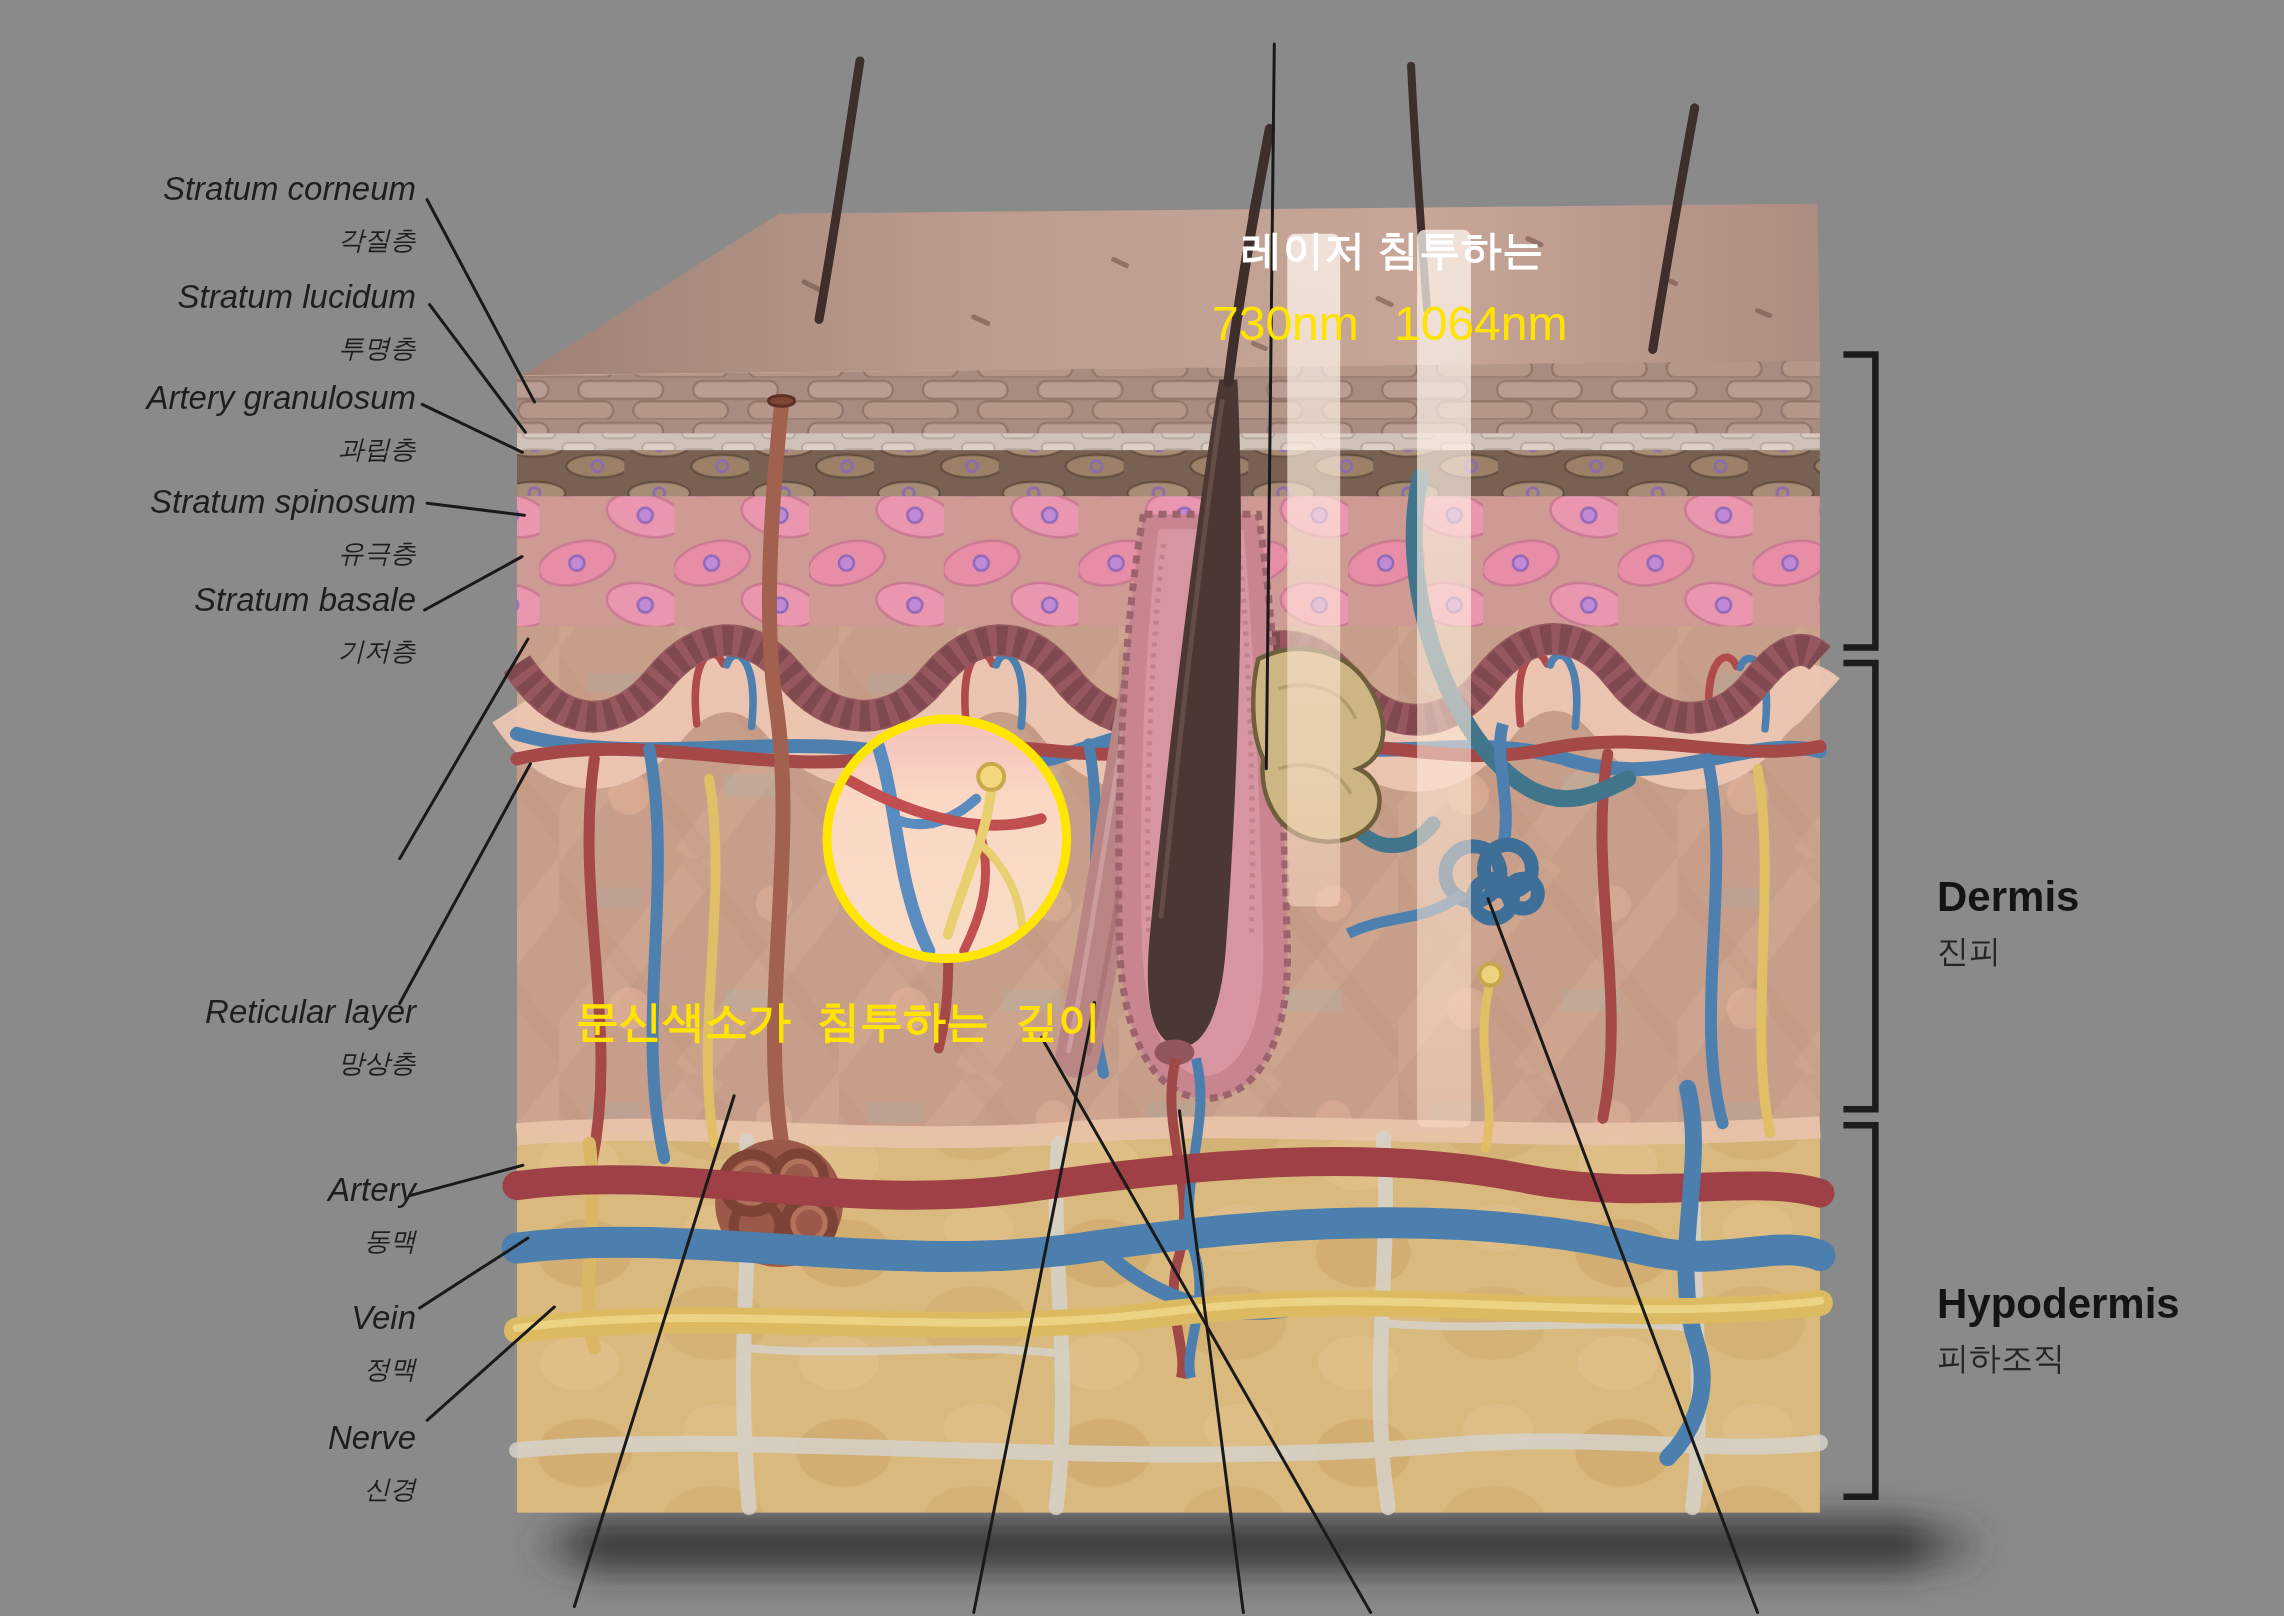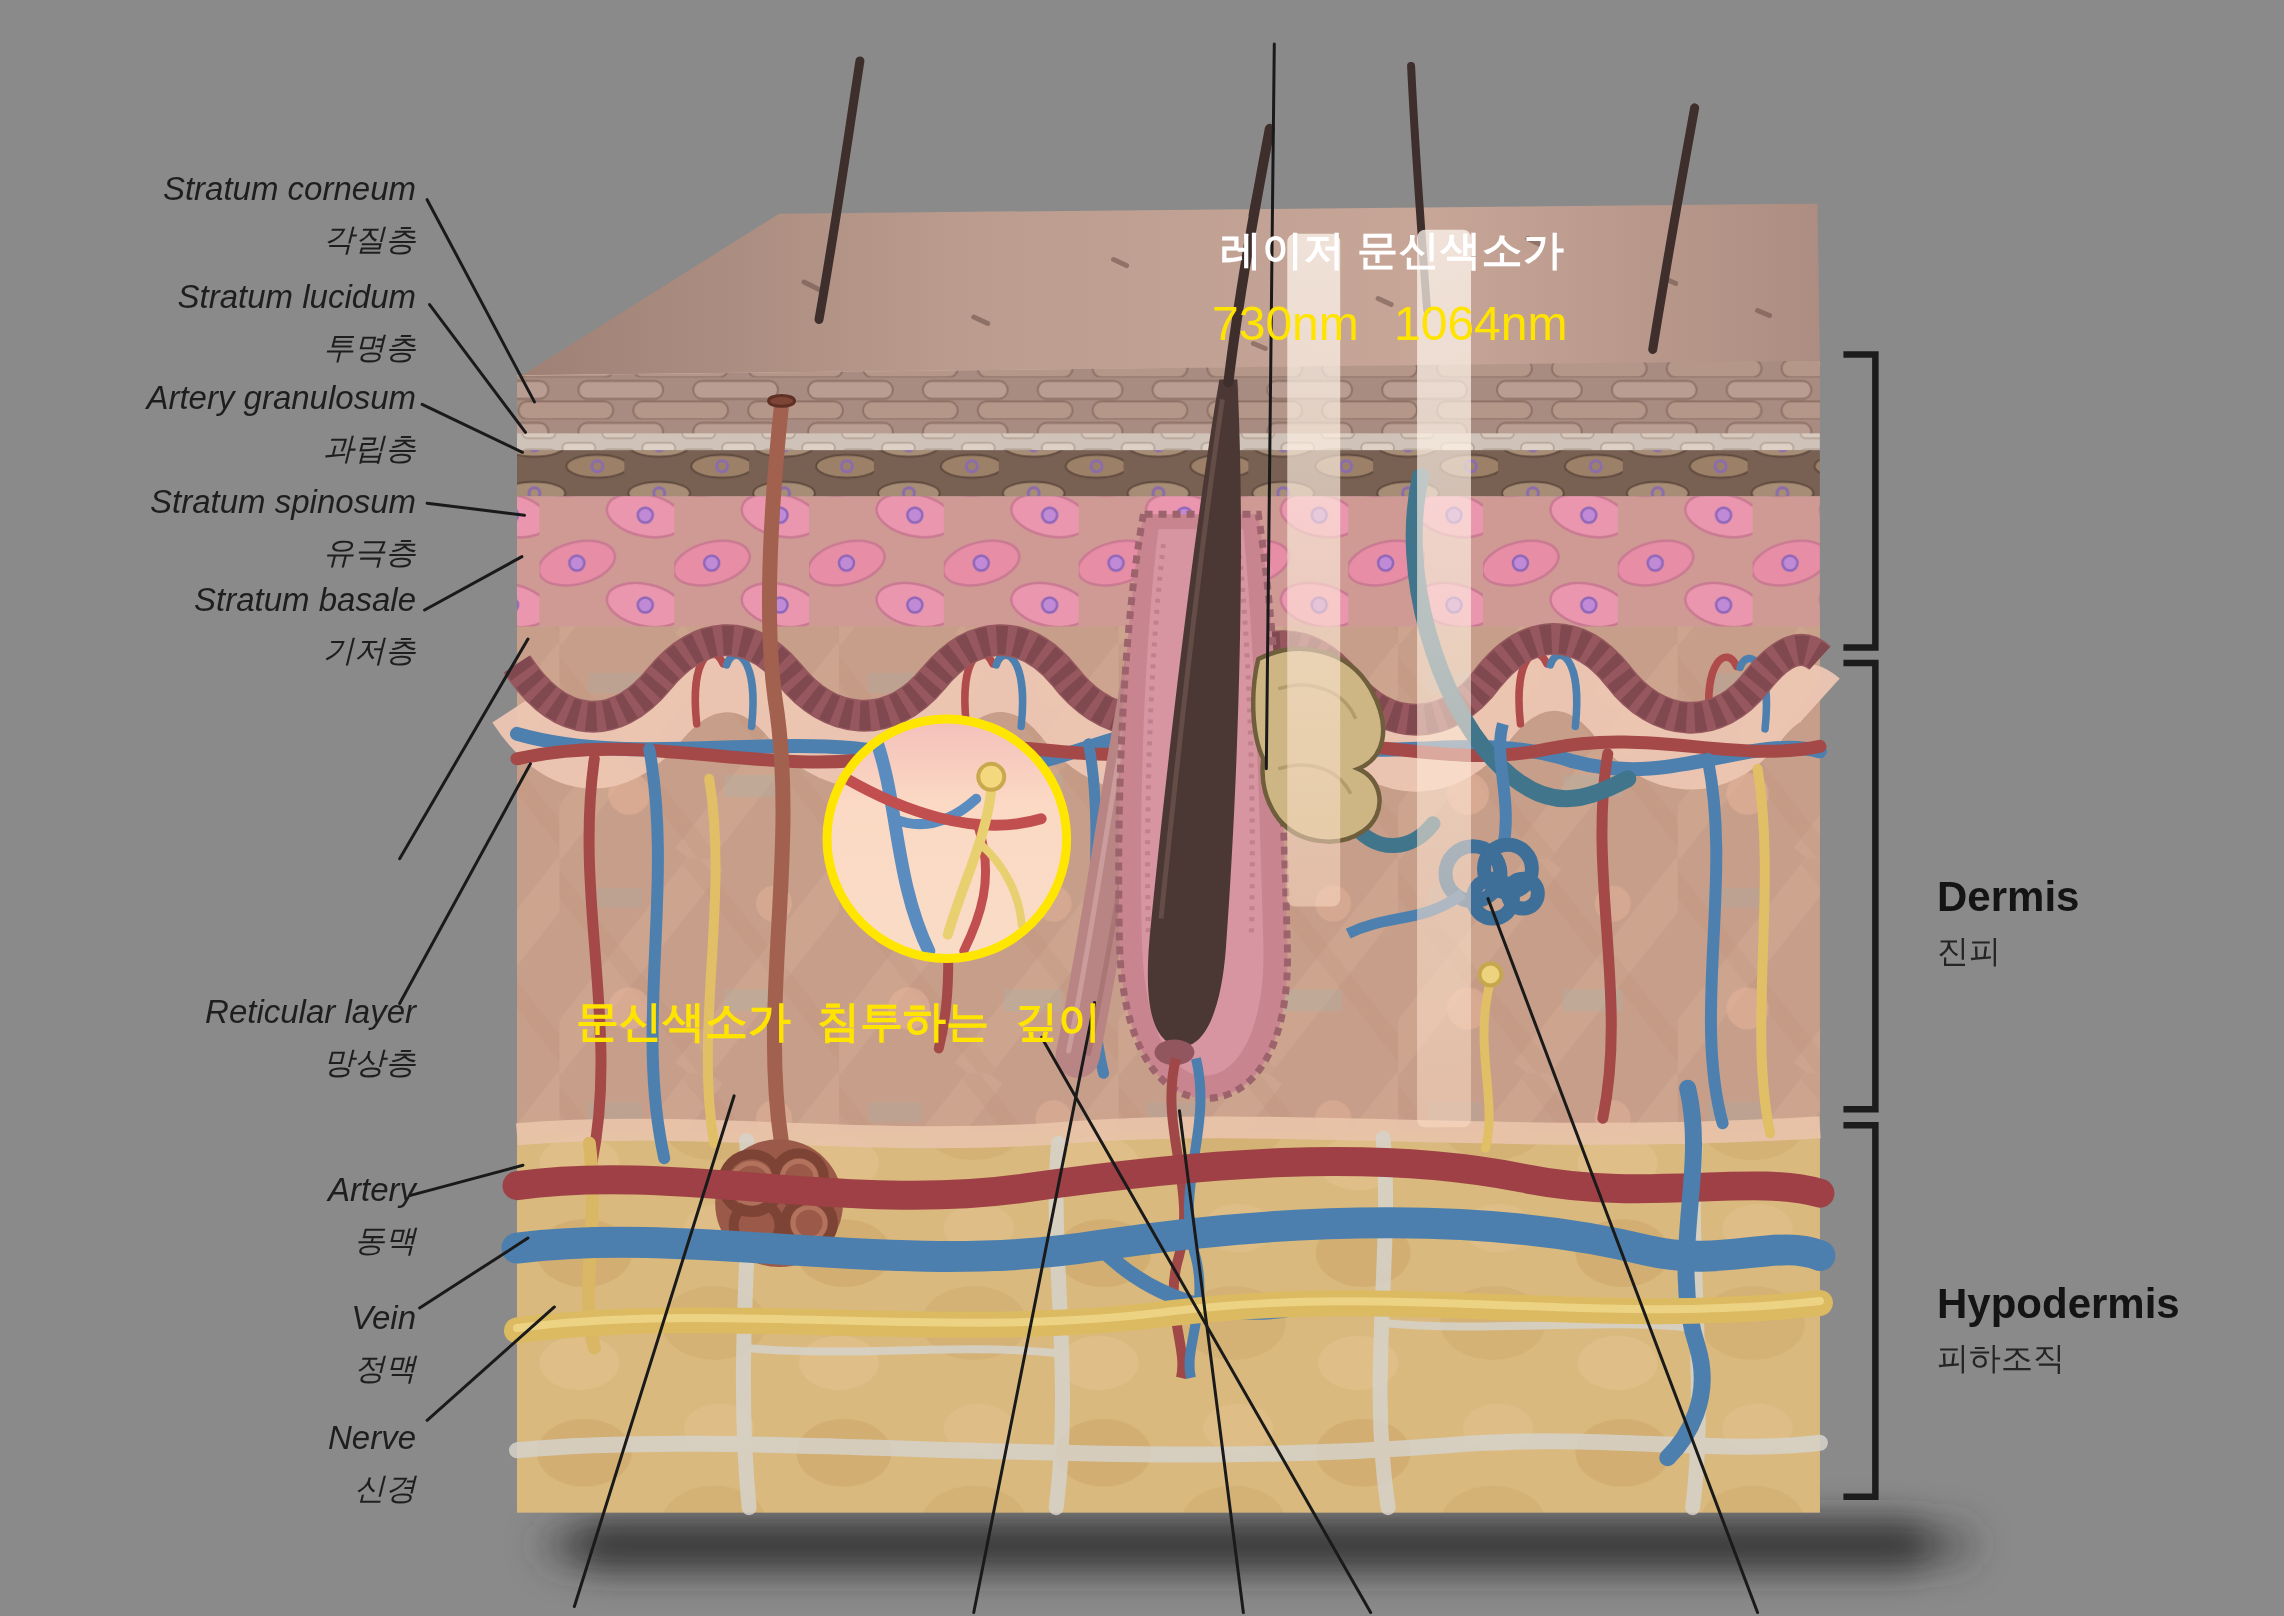--- a/index.html
+++ b/index.html
@@ -5,21 +5,21 @@
   html,body{margin:0;padding:0;}
   body{
     width:2284px;height:1616px;position:relative;overflow:hidden;
     background:#8a8a8a;
     font-family:"Liberation Sans","DejaVu Sans",sans-serif;
   }
   .stage{position:absolute;left:0;top:0;width:2284px;height:1616px;}
   svg.diagram{position:absolute;left:0;top:0;}
   .llabel{position:absolute;right:1868px;text-align:right;color:#1e1e1e;white-space:nowrap;font-style:italic;}
   .llabel .en{font-size:33px;line-height:52px;font-weight:500;}
-  .llabel .ko{font-size:31px;line-height:50px;}
+  .llabel .ko{font-size:26px;line-height:50px;}
   .rlabel{position:absolute;left:1937px;color:#141414;white-space:nowrap;}
   .rlabel .en{font-size:42px;font-weight:700;line-height:51px;}
   .rlabel .ko{font-size:32px;line-height:46px;margin-top:6px;color:#242424;font-weight:400;}
   .laser-title{position:absolute;left:1193px;top:223px;width:399px;text-align:center;
     color:#ffffff;font-size:41px;font-weight:700;letter-spacing:0.5px;white-space:nowrap;}
   .wl{position:absolute;top:296px;color:#ffe400;font-size:48px;font-weight:400;white-space:nowrap;text-align:center;}
   .wl-730{left:1212px;}
   .wl-1064{left:1394px;}
   .tattoo-caption{position:absolute;left:576px;top:993px;color:#ffe400;
     font-size:43px;font-weight:700;word-spacing:14px;white-space:nowrap;text-align:right;}
@@ -332,19 +332,19 @@
 
   <div class="rlabel" style="top:871px">
     <div class="en">Dermis</div>
     <div class="ko">진피</div>
   </div>
   <div class="rlabel" style="top:1278px">
     <div class="en">Hypodermis</div>
     <div class="ko">피하조직</div>
   </div>
 
-  <div class="laser-title">레이저 문신색소가</div>
+  <div class="laser-title">레이저 침투하는</div>
   <div class="wl wl-730">730nm</div>
   <div class="wl wl-1064">1064nm</div>
   <div class="tattoo-caption">문신색소가 침투하는 깊이</div>
 
 </div>
 
 
 </body></html>

